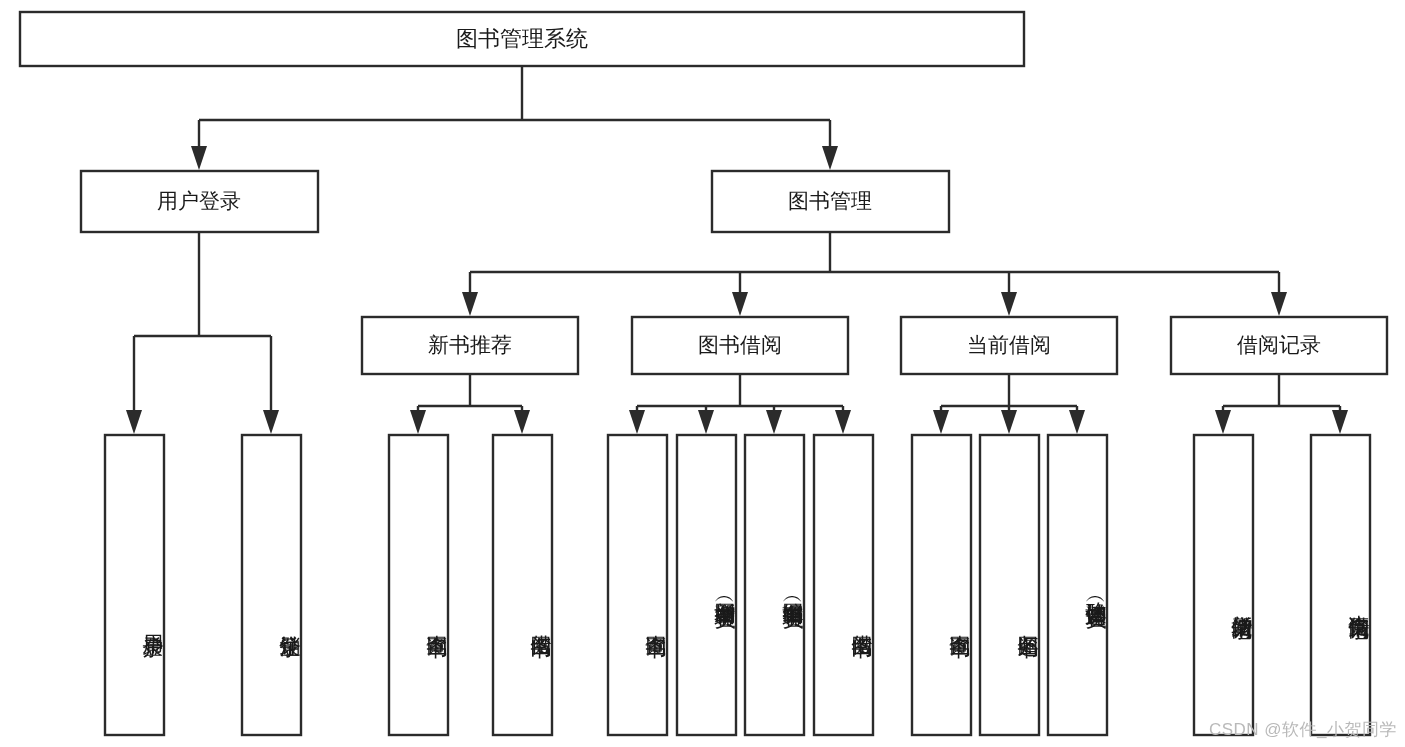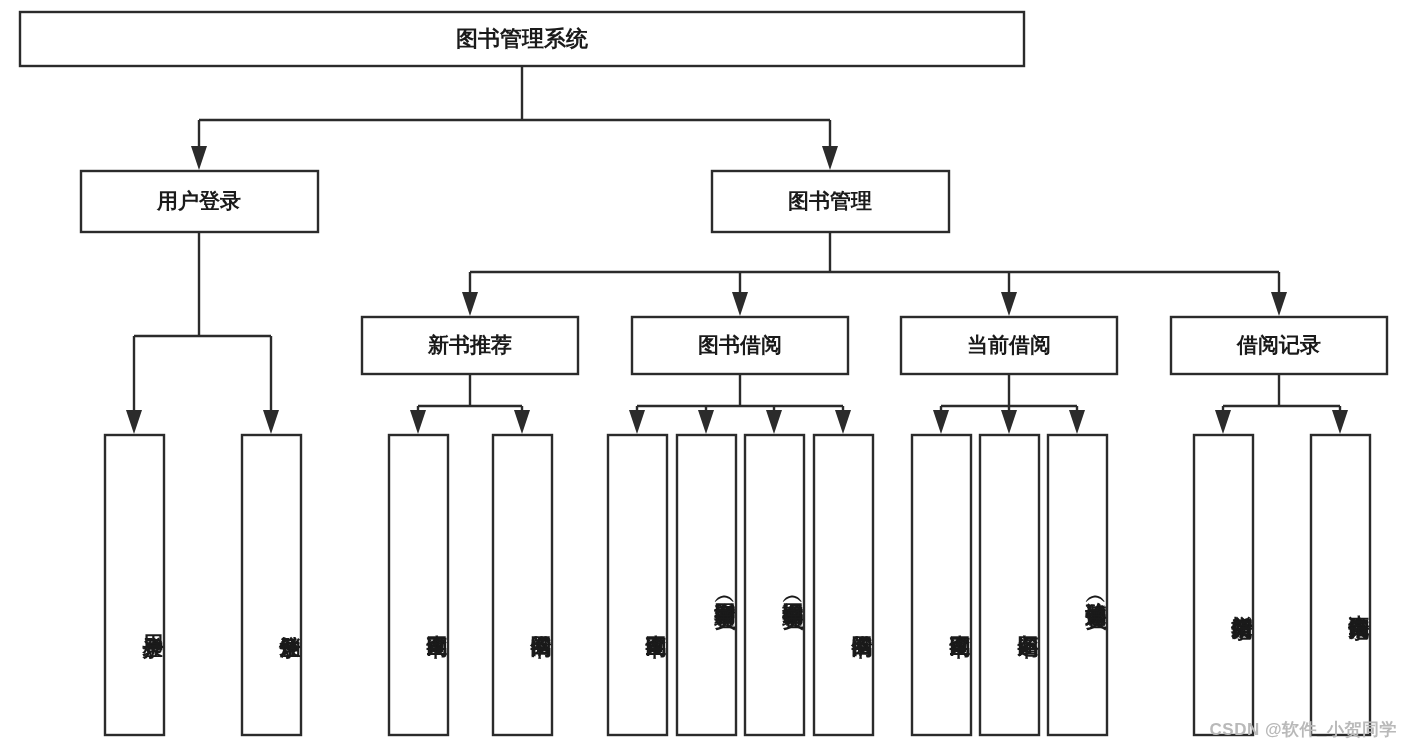--- a/index.html
+++ b/index.html
@@ -11,21 +11,20 @@
     width: 1405px;
     height: 747px;
     font-family: "Liberation Sans", sans-serif;
     overflow: hidden;
   }
   #diagram-root {
     position: relative;
     width: 1405px;
     height: 747px;
     background: #ffffff;
-    font-weight: bold;
   }
   svg.diagram-canvas {
     position: absolute;
     left: 0;
     top: 0;
     width: 1405px;
     height: 747px;
   }
   .node-box {
     fill: #ffffff;

